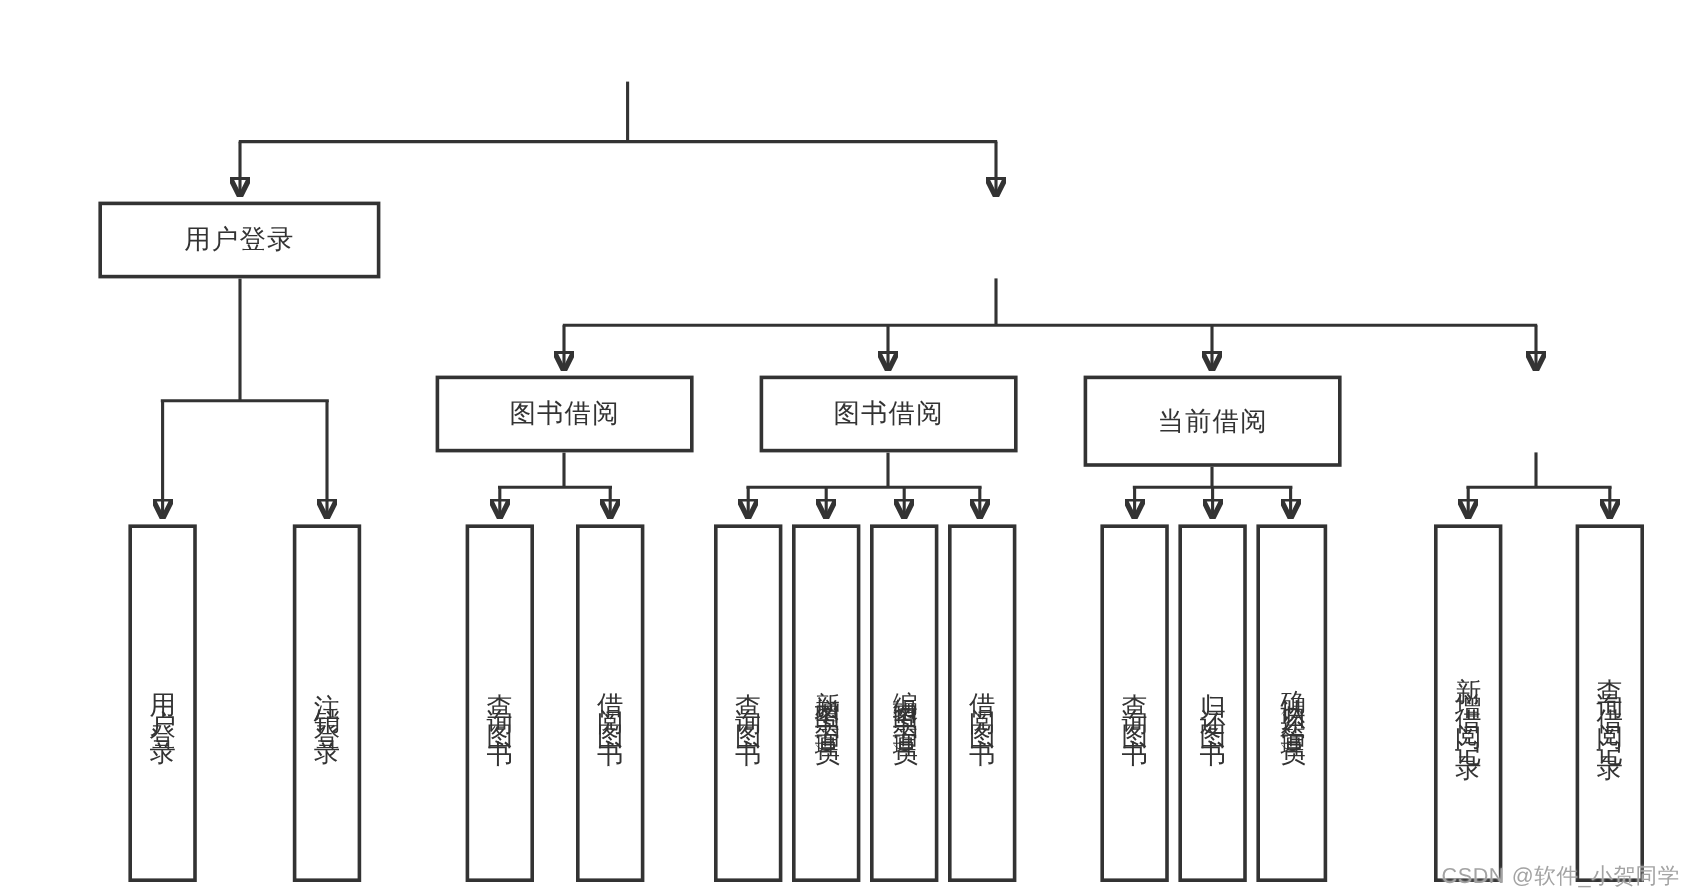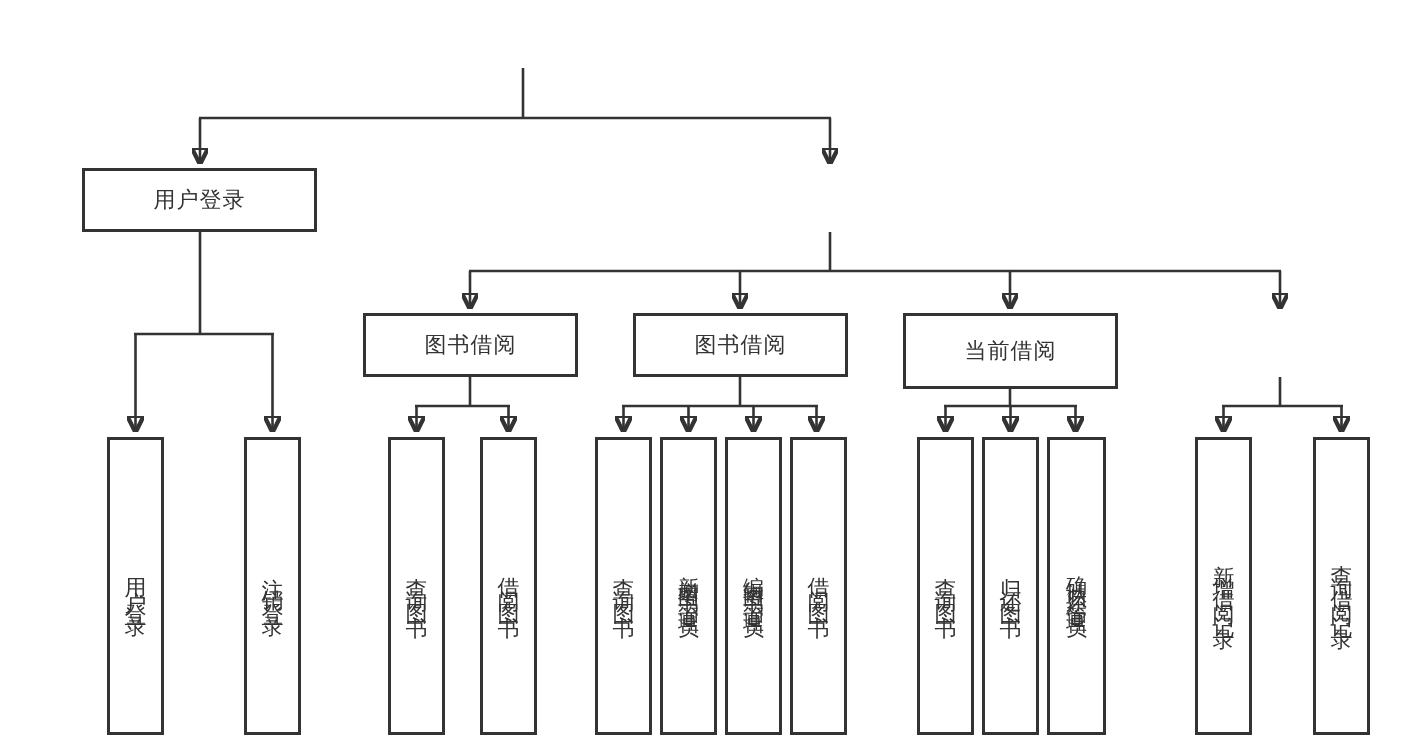--- a/index.html
+++ b/index.html
@@ -125,13 +125,14 @@
       <span>确认归还（管理员）</span>
     </div>
 
   <div class="vbox" style="left:1195px;">
       <span>新增借阅记录</span>
     </div>
   <div class="vbox" style="left:1313px;">
       <span>查询借阅记录</span>
     </div>
 
+  <div id="watermark">CSDN @软件_小贺同学</div>
 </div>
 
 </body></html>

